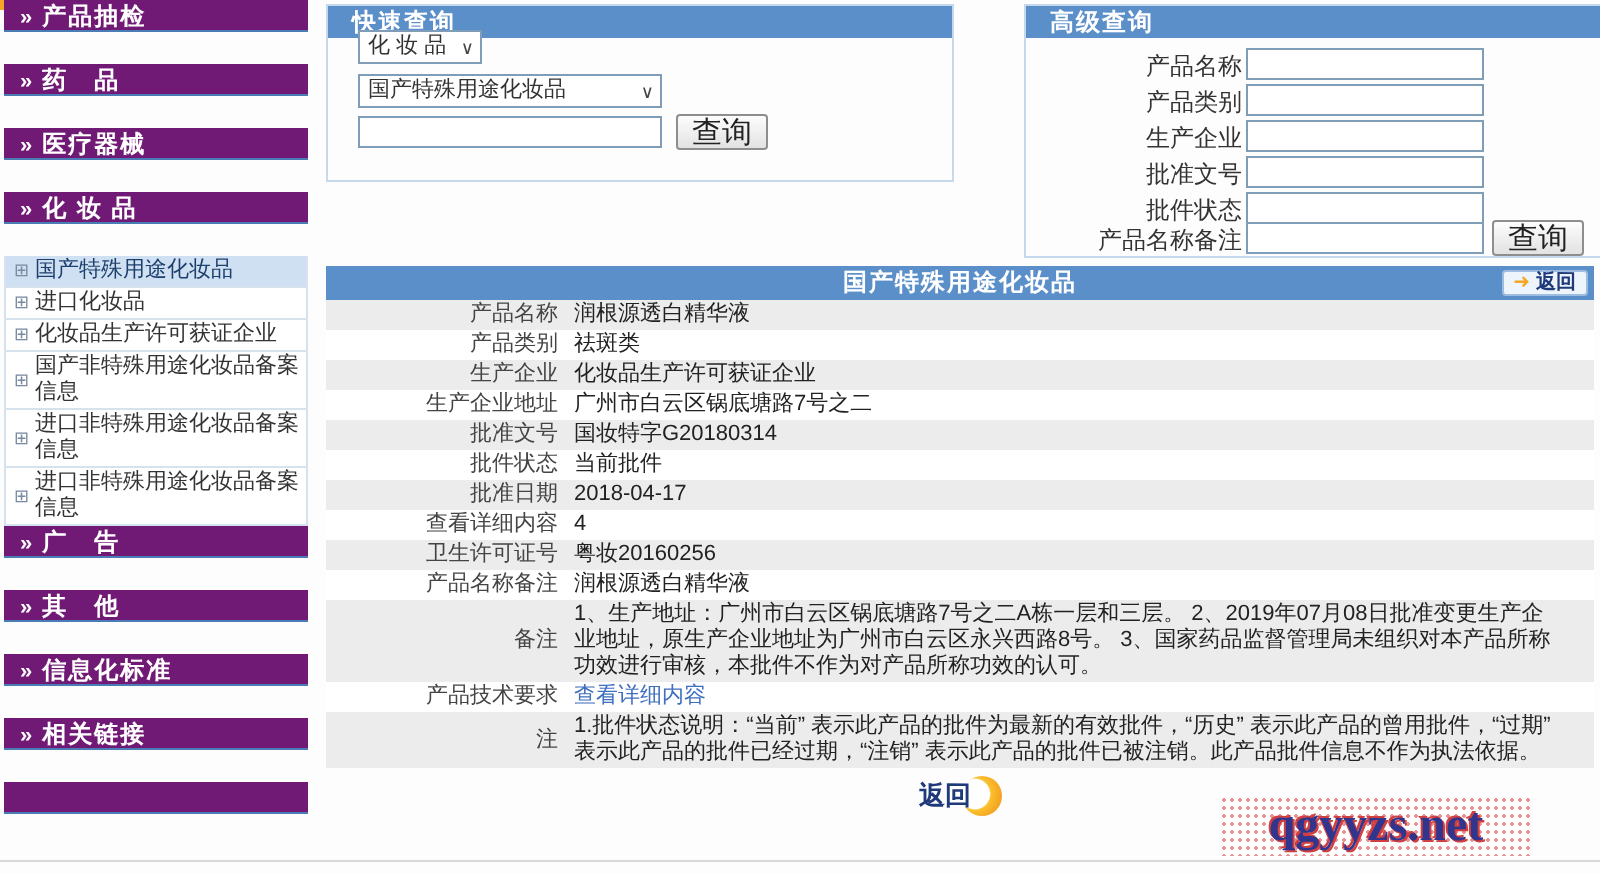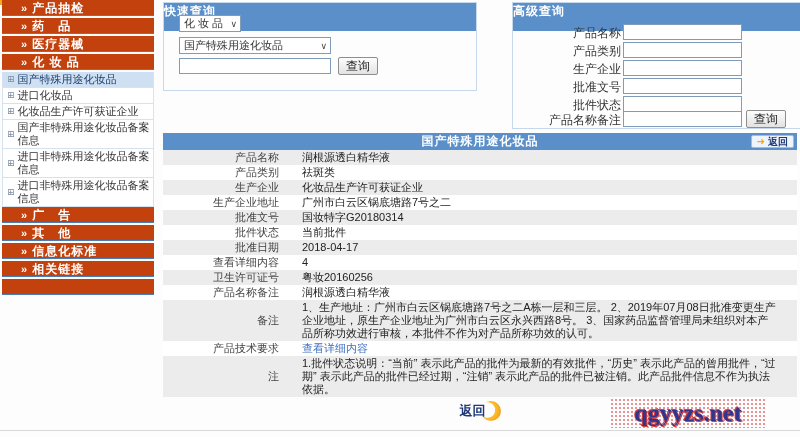--- a/index.html
+++ b/index.html
@@ -8,55 +8,55 @@
     position:relative;
     background:#fdfdfd;
     font-family:"Liberation Sans","DejaVu Sans",sans-serif;
     font-size:11px; color:#333;
   }
   .corner-notch { position:absolute; left:0; top:0; width:6px; height:5px; background:#f5a623; }
 
   
   .sidebar { position:absolute; left:2px; top:0; width:152px; }
   .nav-header {
-    background:#c2410c; color:#fff; font-weight:bold; font-size:12px;
-    height:16px; line-height:16px; padding-left:19px; margin-bottom:2px;
+    background:#701a75; color:#fff; font-weight:bold; font-size:12px;
+    height:16px; line-height:16px; padding-left:8px; margin-bottom:16px;
     border-bottom:1px solid #4a7db5; letter-spacing:1px; cursor:pointer;
     white-space:nowrap; overflow:hidden;
   }
   .nav-arrow { font-size:11px; margin-right:4px; font-weight:bold; }
   .nav-sub {
     background:#fff; color:#333; font-size:11px; padding:1px 2px 1px 4px;
     border-bottom:1px solid #d7e2ef; border-left:1px solid #d7e2ef; border-right:1px solid #d7e2ef;
     display:flex; align-items:center; min-height:14px; line-height:13px; cursor:pointer;
   }
   .nav-sub.selected { background:#cfe0f2; color:#1d3f6e; }
   .sub-icon { font-size:9px; color:#7a8aa0; margin-right:3px; flex:0 0 auto; }
 
   
   .panel { position:absolute; background:#fdfdfd; border:1px solid #c6d9ec; }
   .panel-hd {
     background:#5b8fc9; color:#fff; font-weight:bold; font-size:12px;
-    height:28px; line-height:16px; letter-spacing:1px;
+    height:16px; line-height:16px; padding-left:12px; letter-spacing:1px;
   }
   .quick { left:163px; top:2px; width:314px; height:89px; }
   .adv   { left:512px; top:2px; width:313px; height:127px; }
 
   .fake-select {
     position:absolute; background:#fff; border:1px solid #7f9db9; height:17px;
     line-height:15px; font-size:11px; padding:0 14px 0 4px; cursor:pointer;
     white-space:nowrap; overflow:hidden;
   }
   .fake-select .chev { position:absolute; right:3px; top:1px; font-size:9px; color:#444; }
   .txt-input {
     position:absolute; background:#fff; border:1px solid #7f9db9; height:16px;
     font-size:11px; padding:0 3px; font-family:inherit;
   }
   .btn {
-    position:absolute; height:18px; line-height:15px; font-size:12px; padding:0 7px;
+    position:absolute; height:18px; line-height:15px; font-size:15px; padding:0 7px;
     background:linear-gradient(#fdfdfd,#e2e2e2); border:1px solid #8e8e8e; border-radius:2px;
     cursor:pointer; color:#222; font-family:inherit;
   }
   .adv-row { position:absolute; left:0; width:100%; height:17px; }
   .adv-label {
     position:absolute; left:0; top:1px; width:108px; text-align:right;
     font-size:12px; color:#333; white-space:nowrap;
   }
   .adv-input { left:110px; top:0; width:119px; }
 
@@ -72,21 +72,21 @@
     font-size:10px; color:#1f3a7a; font-weight:bold; padding:0 5px; cursor:pointer;
     display:flex; align-items:center; letter-spacing:0;
   }
   .back-top .arr { color:#f5a623; margin-right:3px; font-size:10px; }
   .drow { display:flex; align-items:center; min-height:15px; background:#fff; }
   .drow:nth-child(odd) { background:#ececec; }
   .dlabel {
     flex:0 0 122px; text-align:right; padding-right:6px; color:#444;
     line-height:13px; font-size:11px;
   }
-  .dvalue { flex:1 1 auto; padding:1px 20px 1px 2px; line-height:13px; color:#222;margin-left:15px; }
+  .dvalue { flex:1 1 auto; padding:1px 20px 1px 2px; line-height:13px; color:#222; }
   .dvalue a { color:#3f6fbf; text-decoration:none; cursor:pointer; }
   .back-bottom {
     display:flex; justify-content:center; align-items:center; height:24px; margin-top:2px;
     cursor:pointer;
   }
   .back-bottom .txt { position:relative; z-index:2; color:#1f3a7a; font-weight:bold; font-size:13px; }
   .back-circle {
     width:20px; height:20px; border-radius:50%; margin-left:-5px;
     background:radial-gradient(circle at 32% 45%, #ffffff 42%, #fbc12d 46%, #f5a623 72%, #e8930c 100%);
   }

